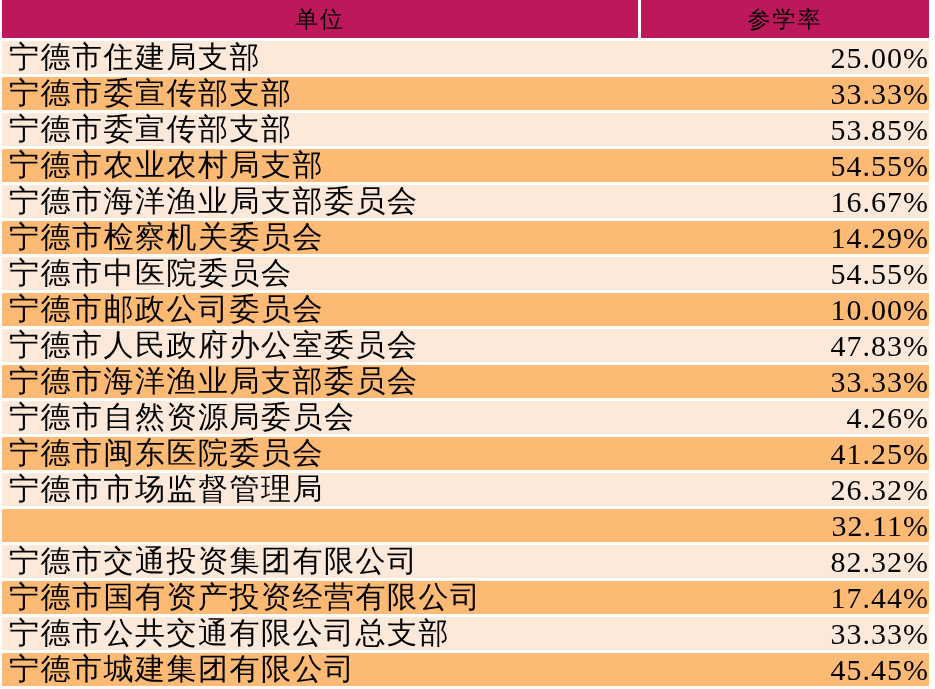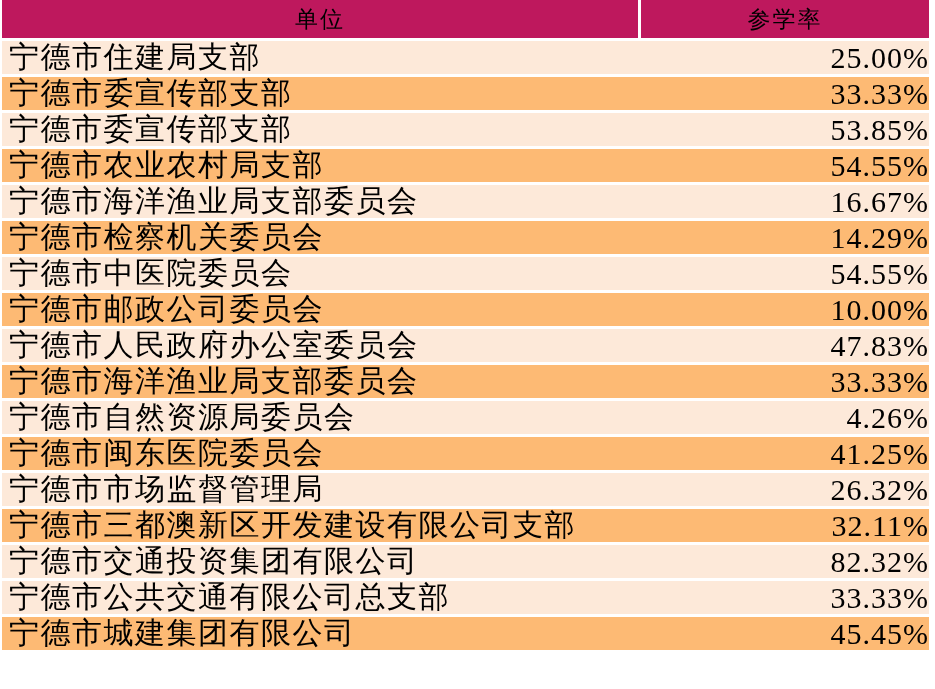--- a/index.html
+++ b/index.html
@@ -108,29 +108,32 @@
     <div class="cell-unit">宁德市闽东医院委员会</div>
     <div class="cell-rate">41.25%</div>
   </div>
 
   <div class="row light">
     <div class="cell-unit">宁德市市场监督管理局</div>
     <div class="cell-rate">26.32%</div>
   </div>
 
   <div class="row dark">
-    <div class="cell-unit">宁德市三都澳新区开发建设有限公司支部</div>
     <div class="cell-rate">32.11%</div>
   </div>
 
   <div class="row light">
     <div class="cell-unit">宁德市交通投资集团有限公司</div>
     <div class="cell-rate">82.32%</div>
   </div>
 
+  <div class="row dark">
+    <div class="cell-unit">宁德市国有资产投资经营有限公司</div>
+    <div class="cell-rate">17.44%</div>
+  </div>
 
   <div class="row light">
     <div class="cell-unit">宁德市公共交通有限公司总支部</div>
     <div class="cell-rate">33.33%</div>
   </div>
 
   <div class="row dark">
     <div class="cell-unit">宁德市城建集团有限公司</div>
     <div class="cell-rate">45.45%</div>
   </div>

